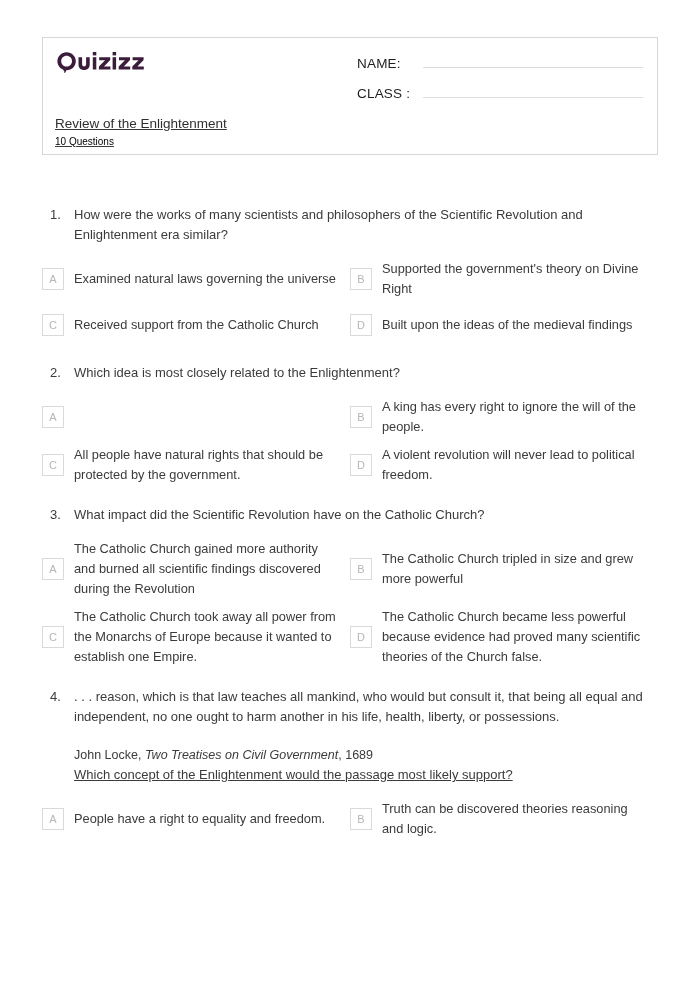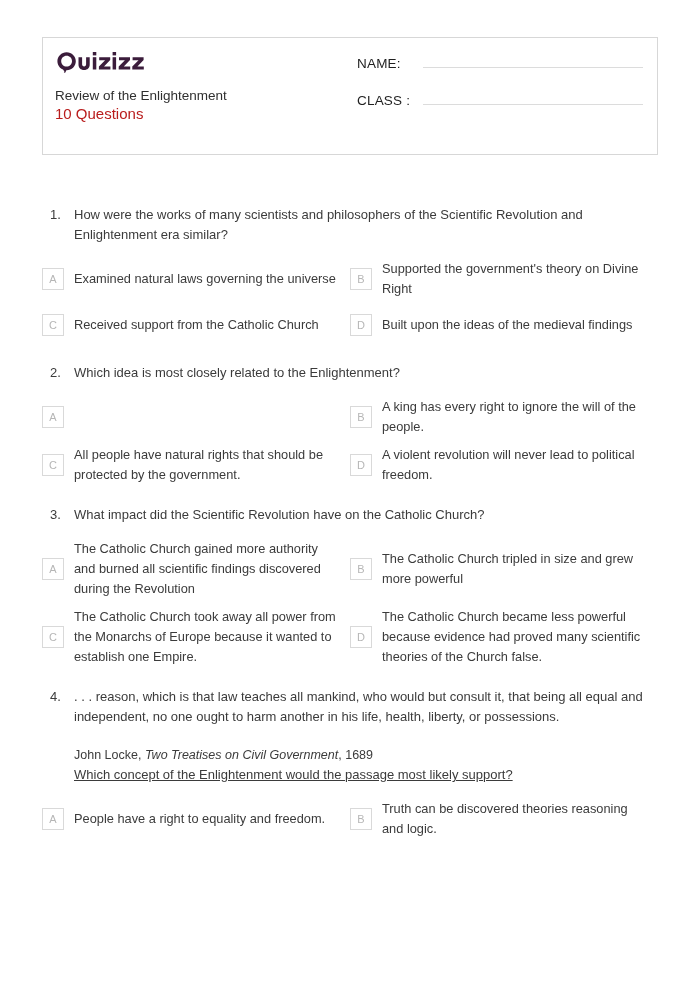--- a/index.html
+++ b/index.html
@@ -45,43 +45,43 @@
   .logo {
     display: flex;
     align-items: center;
     height: 26px;
   }
   .logo svg { display: block; }
 
   .quiz-meta {
     position: absolute;
     left: 12px;
-    bottom: 32px;
+    bottom: 4px;
+    text-decoration: underline;
   }
   .quiz-title {
     font-size: 13.5px;
     color: #2f2f2f;
     line-height: 17px;
     white-space: nowrap;
   }
   .quiz-subtitle {
-    font-size: 15px;
-    color: #b91c1c;
+    font-size: 10px;
+    color: #000000;
     line-height: 17px;
     margin-top: 1px;
   }
 
   .header-right {
     flex: 1;
     box-sizing: border-box;
     padding: 14px 14px 0 14px;
     display: flex;
     flex-direction: column;
     justify-content: flex-start;
-    gap: 7px;
   }
   .field-row {
     display: flex;
     align-items: baseline;
     height: 30px;
   }
   .field-label {
     font-size: 13.5px;
     color: #1f1f1f;
     white-space: nowrap;

